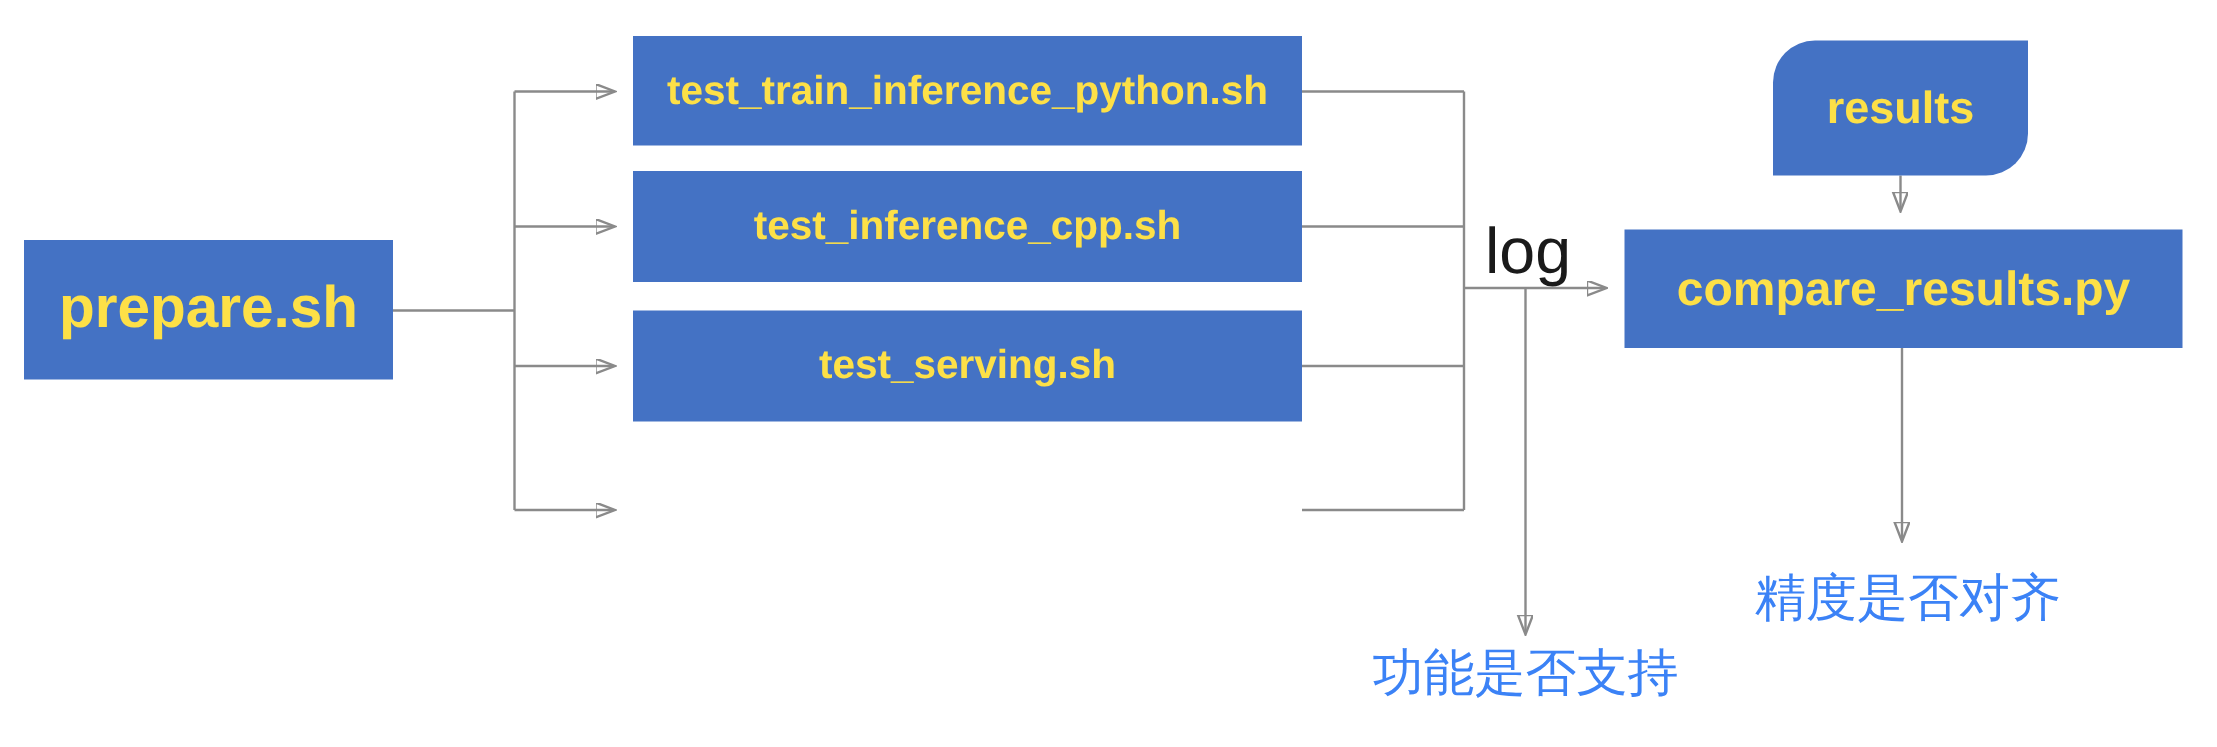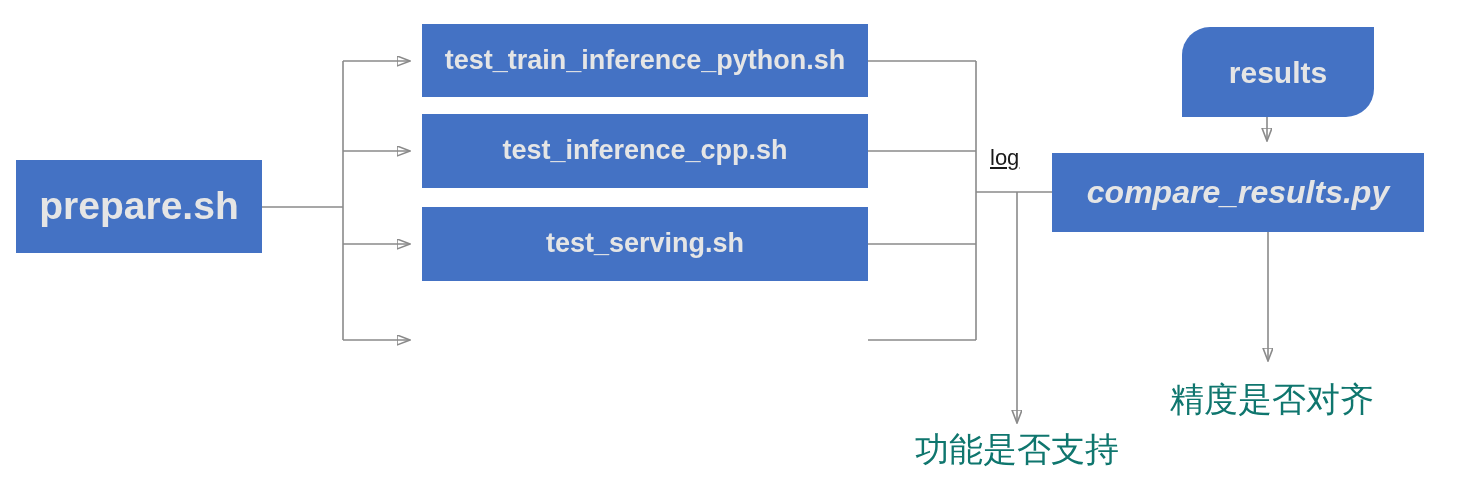--- a/index.html
+++ b/index.html
@@ -22,49 +22,48 @@
     height: 498px;
   }
   #connectors path {
     fill: none;
     stroke: #8a8a8a;
     stroke-width: 1.6;
   }
   .node {
     position: absolute;
     background: #4472C4;
-    color: #e5e5e5;
+    color: #fde047;
     font-weight: bold;
     display: flex;
     align-items: center;
     justify-content: center;
     text-align: center;
     box-sizing: border-box;
     line-height: 1.1;
   }
   .node-prepare   { left: 16px;   top: 160px; width: 246px; height: 93px; font-size: 39px; }
   .node-test      { left: 422px;  width: 446px; height: 73px; font-size: 27px; }
   .node-test1     { top: 24px;  }
   .node-test2     { top: 114px; height: 74px; }
   .node-test3     { top: 207px; height: 74px; }
   .node-test4     { top: 303px; }
-  .node-results   { left: 1182px; top: 27px;  width: 192px; height: 90px; font-size: 30px;
+  .node-results   { left: 1182px; top: 27px;  width: 170px; height: 90px; font-size: 30px;
                     border-radius: 28px 0 28px 0; }
-  .node-compare   { left: 1052px; top: 153px; width: 372px; height: 79px; font-size: 32px; font-style: italic; }
+  .node-compare   { left: 1083px; top: 153px; width: 372px; height: 79px; font-size: 32px; }
   .edge-label {
     position: absolute;
     color: #1a1a1a;
-    font-size: 22px;
+    font-size: 43px;
     line-height: 1;
-    text-decoration: underline;
   }
   .edge-label-log { left: 990px; top: 147px; }
   .annotation {
     position: absolute;
-    color: #0f766e;
+    color: #3b82f6;
     font-size: 34px;
     line-height: 1;
     width: 220px;
     text-align: center;
     white-space: nowrap;
   }
   .annotation-feature  { left: 907px;  top: 432px; }
   .annotation-accuracy { left: 1162px; top: 382px; }
 </style>
 </head>

